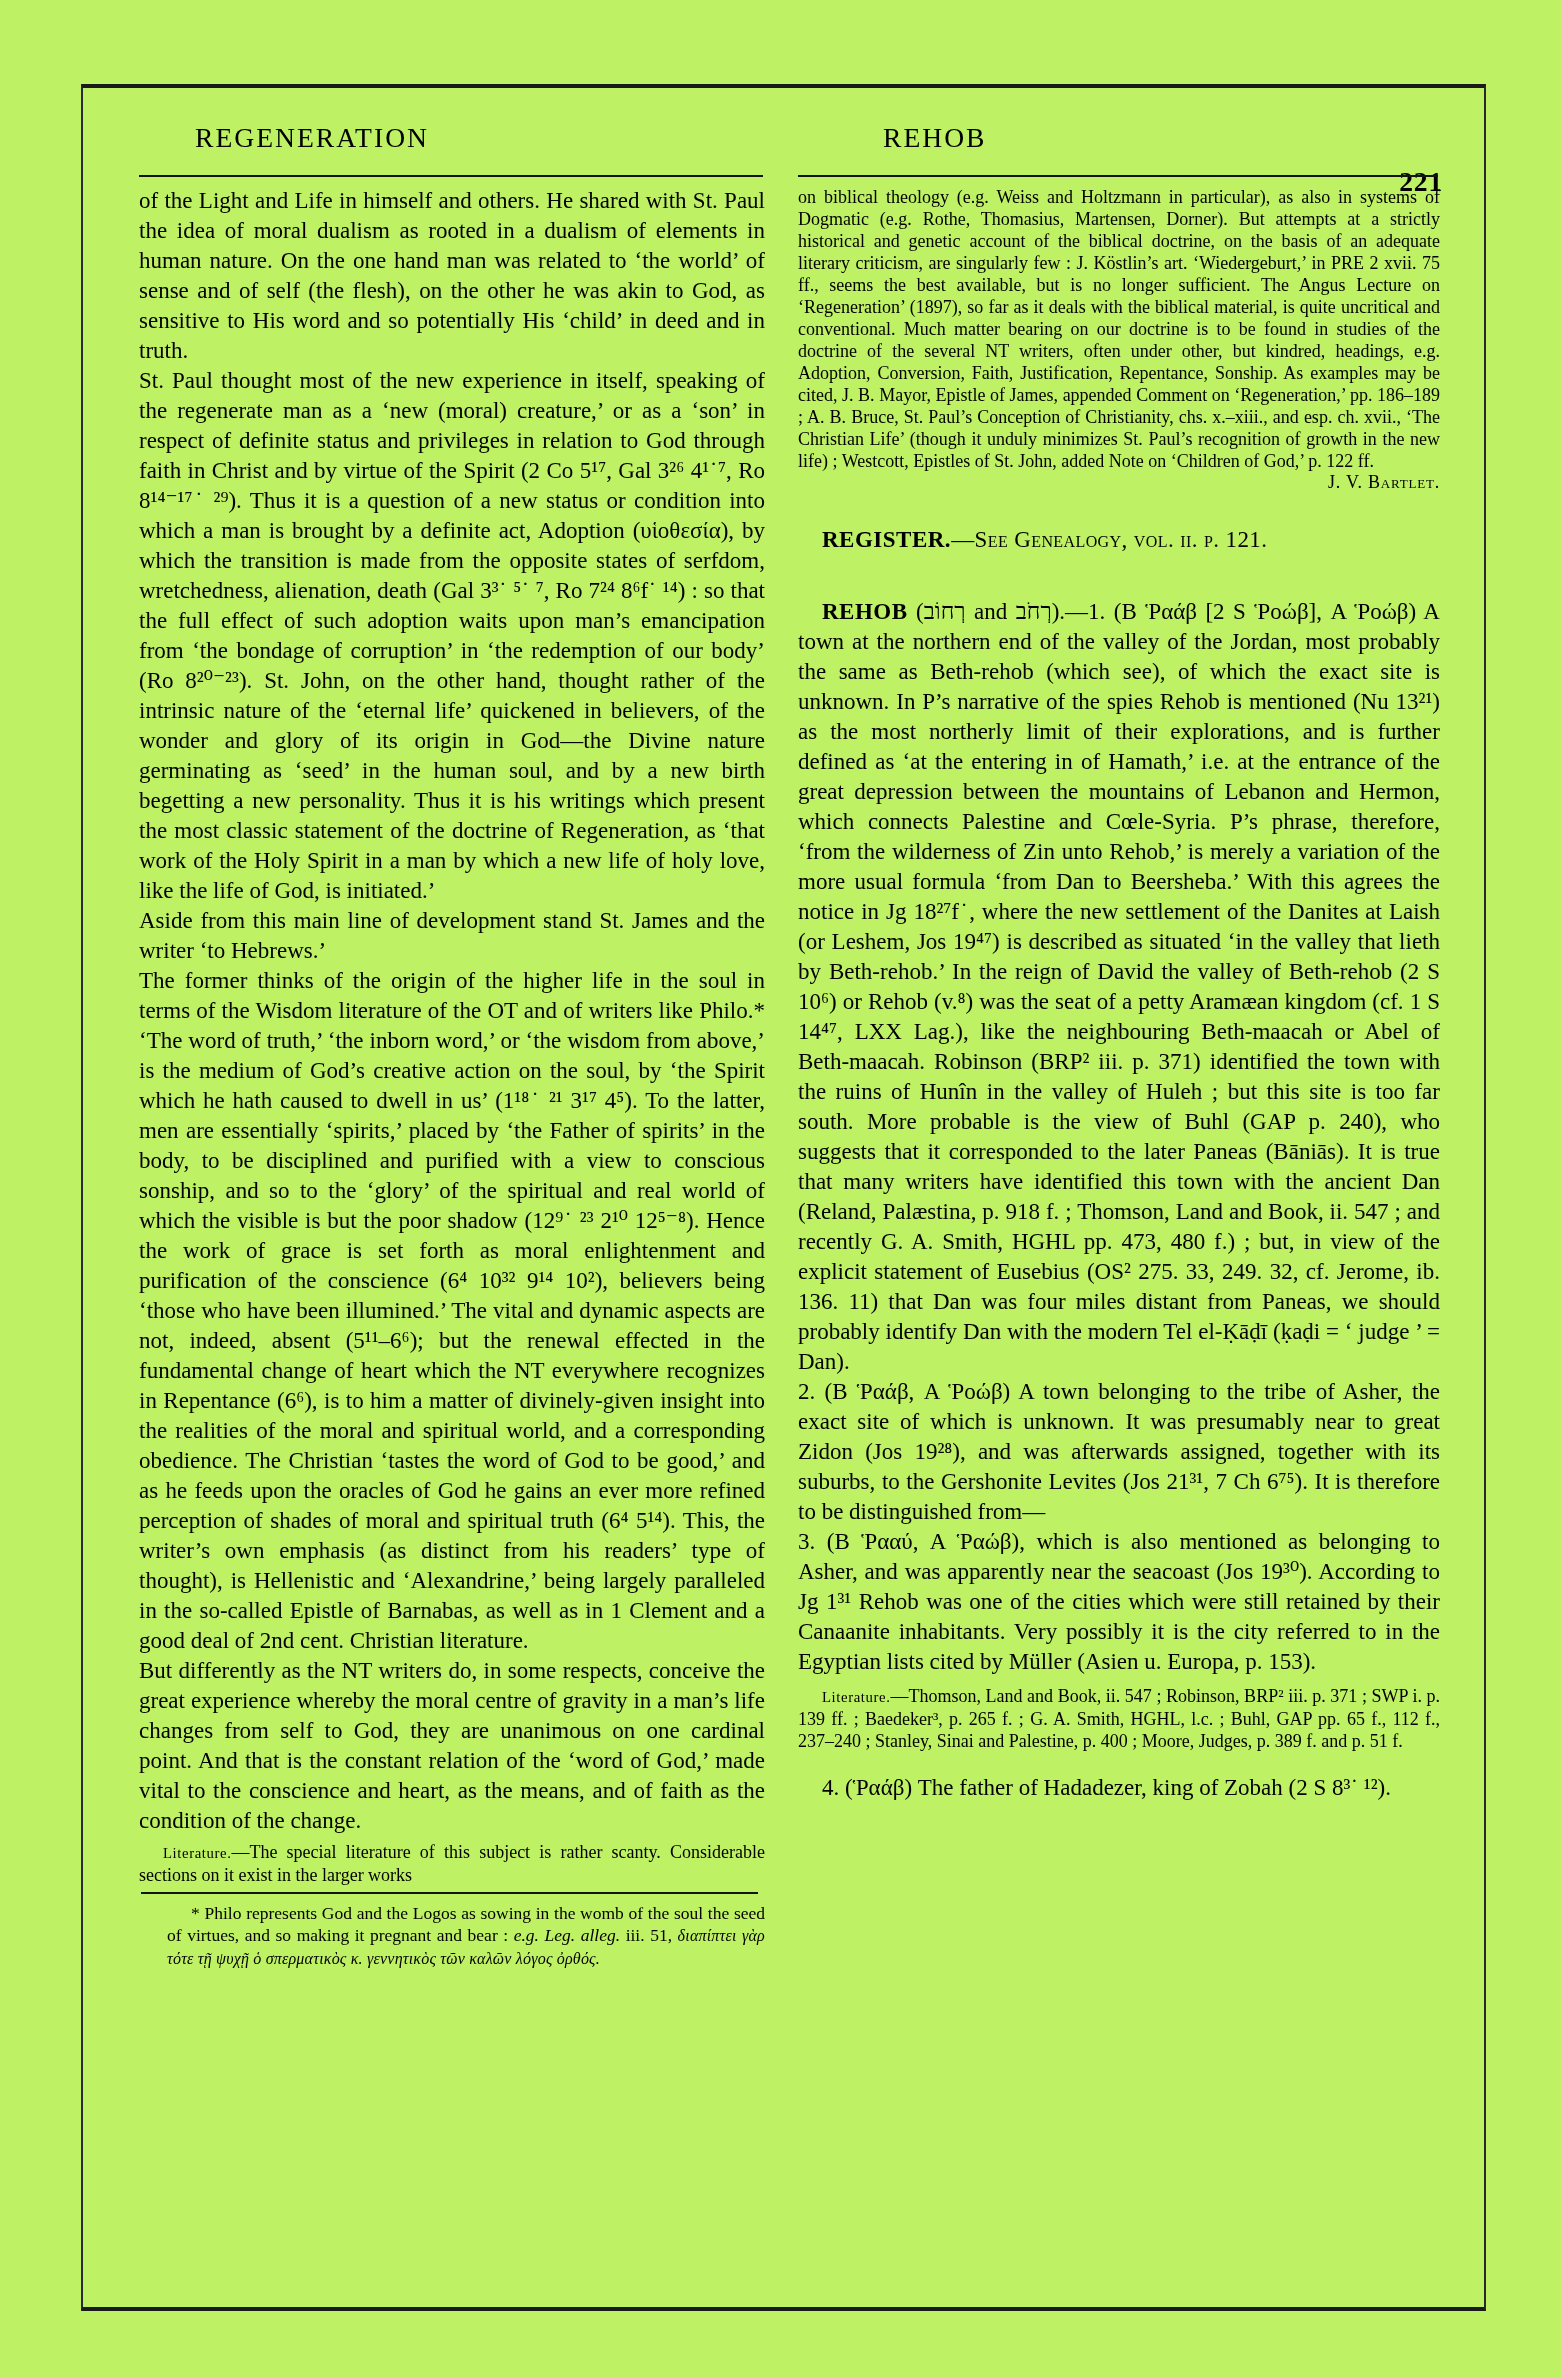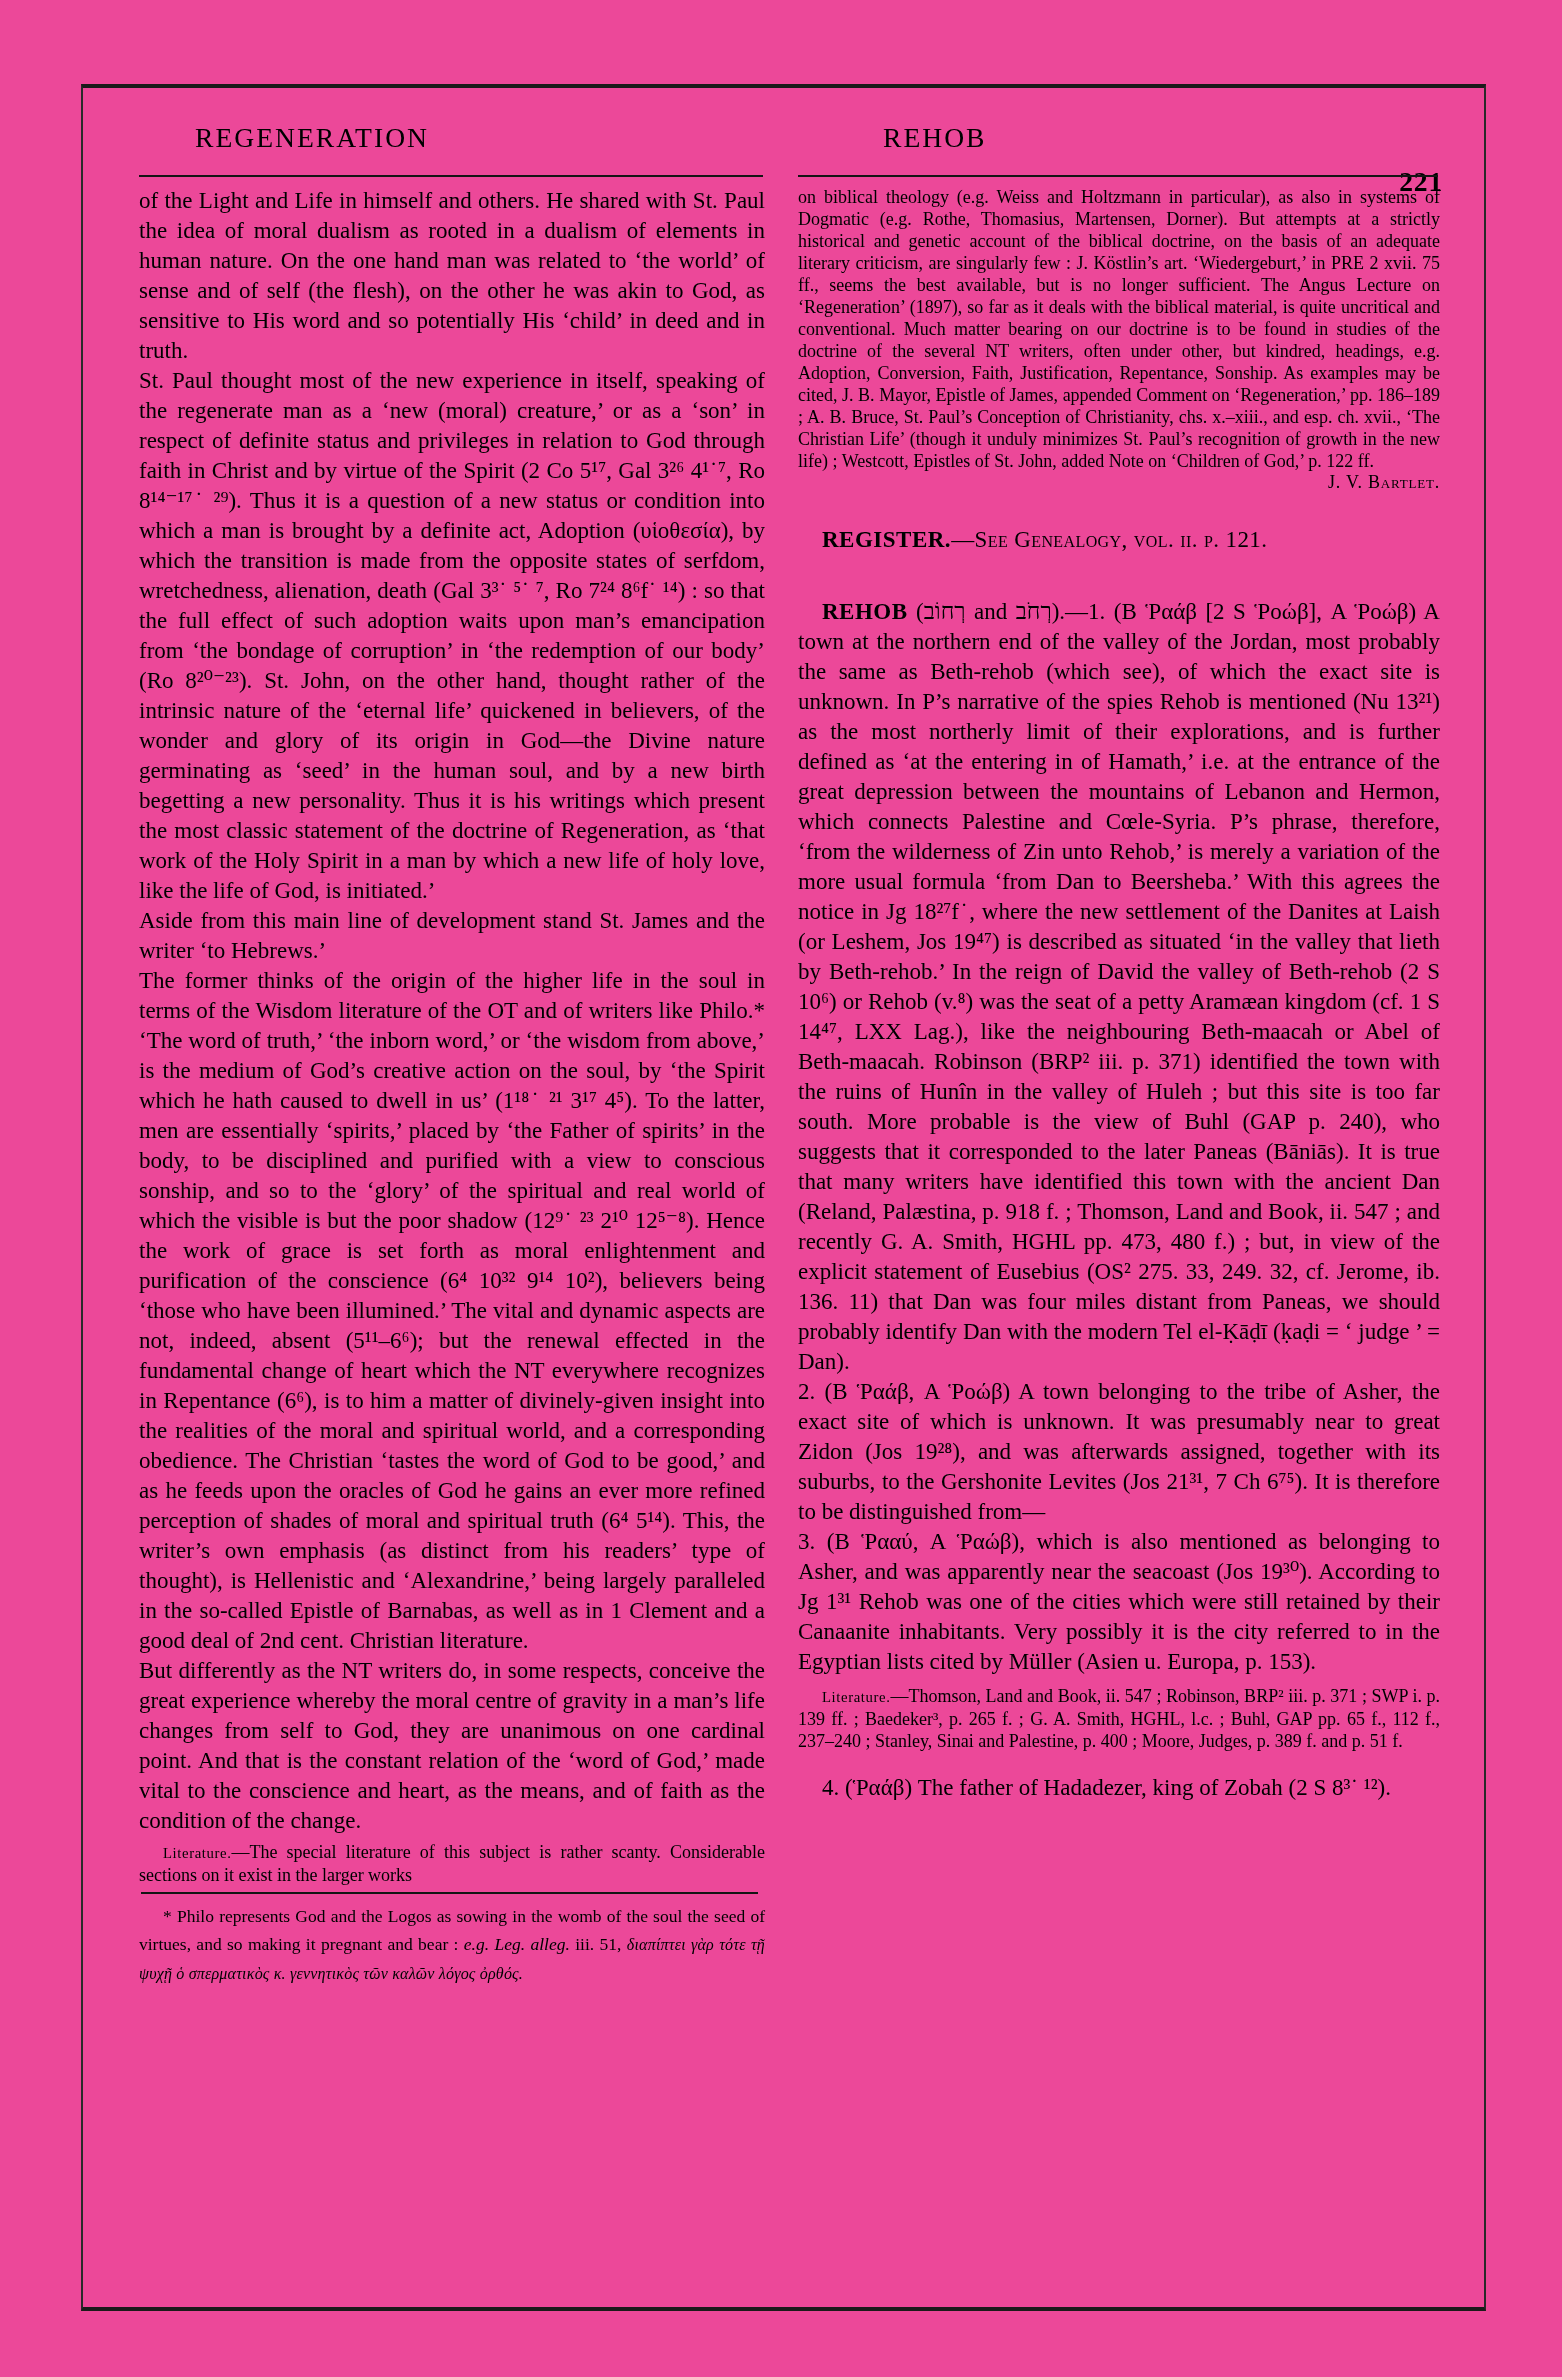--- a/index.html
+++ b/index.html
@@ -8,21 +8,21 @@
     background: #ffffff;
   }
   body {
     font-family: "Liberation Serif", "DejaVu Serif", serif;
     color: #000000;
   }
   .page {
     position: relative;
     width: 1562px;
     height: 2377px;
-    background: #ec4899;
+    background: #bef264;
     box-sizing: border-box;
     overflow: hidden;
   }
   
   .scan-frame {
     position: absolute;
     left: 81px;
     top: 84px;
     width: 1405px;
     height: 2227px;
@@ -131,22 +131,23 @@
 
   
   .footnote-rule {
     width: 617px;
     height: 1.6px;
     background: #141414;
     margin: 6.5px 0 8px 1.6px;
   }
   .footnote {
     font-size: 17.5px;
-    line-height: 28px;
-    text-align: justify;
+    line-height: 22px;
+    text-align: justify;
+    margin-left: 28px;
   }
   .footnote-greek {
     font-family: "Liberation Serif", serif;
     font-style: italic;
     font-size: 16px;
     letter-spacing: 0.2px;
   }
 </style>
 </head>
 <body>

